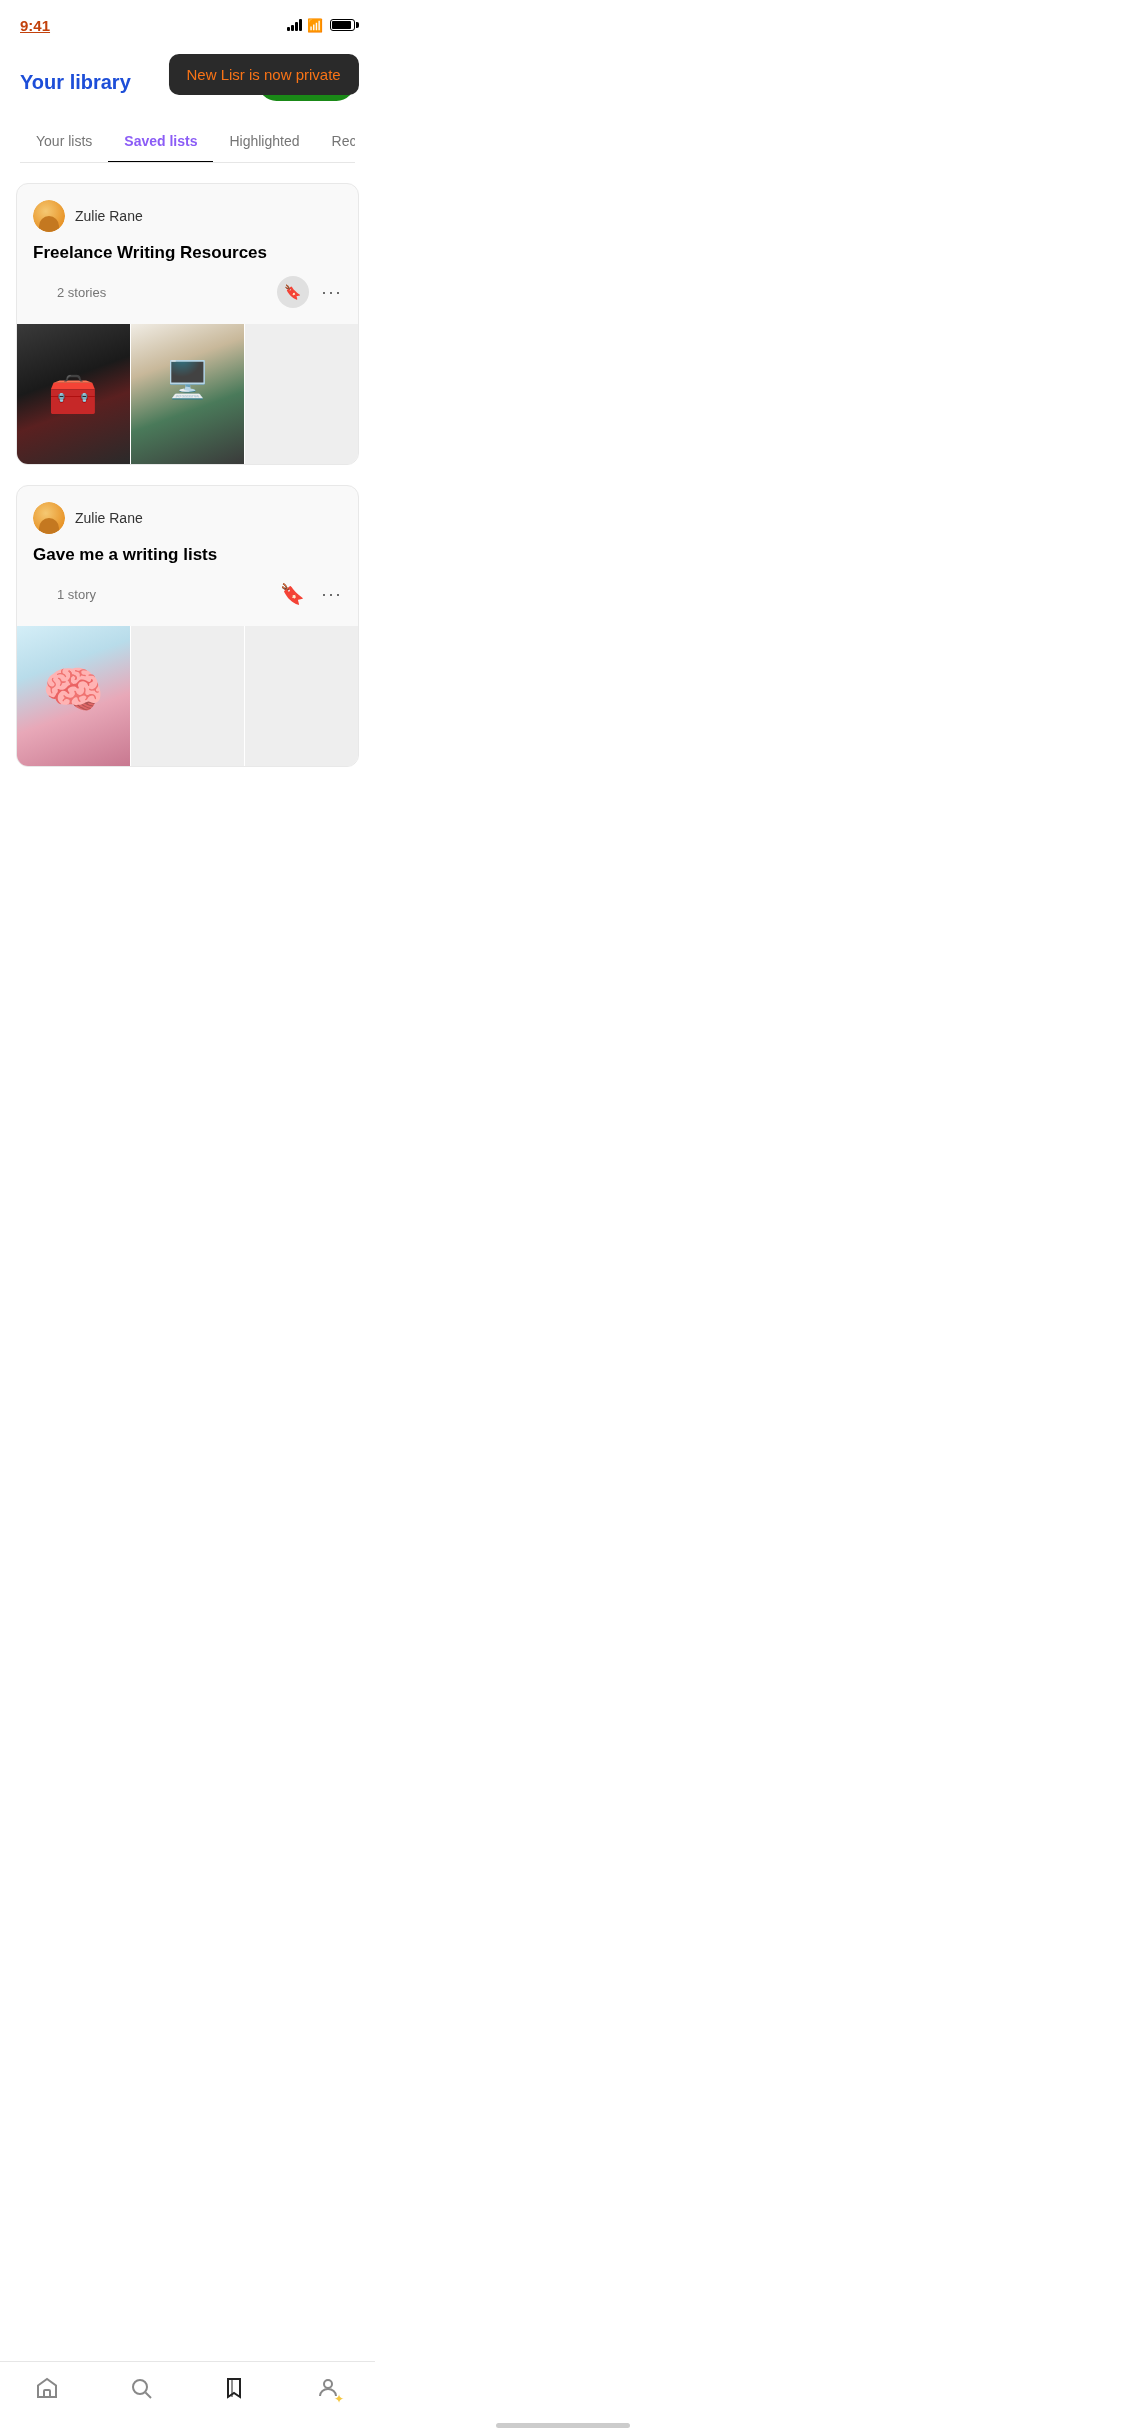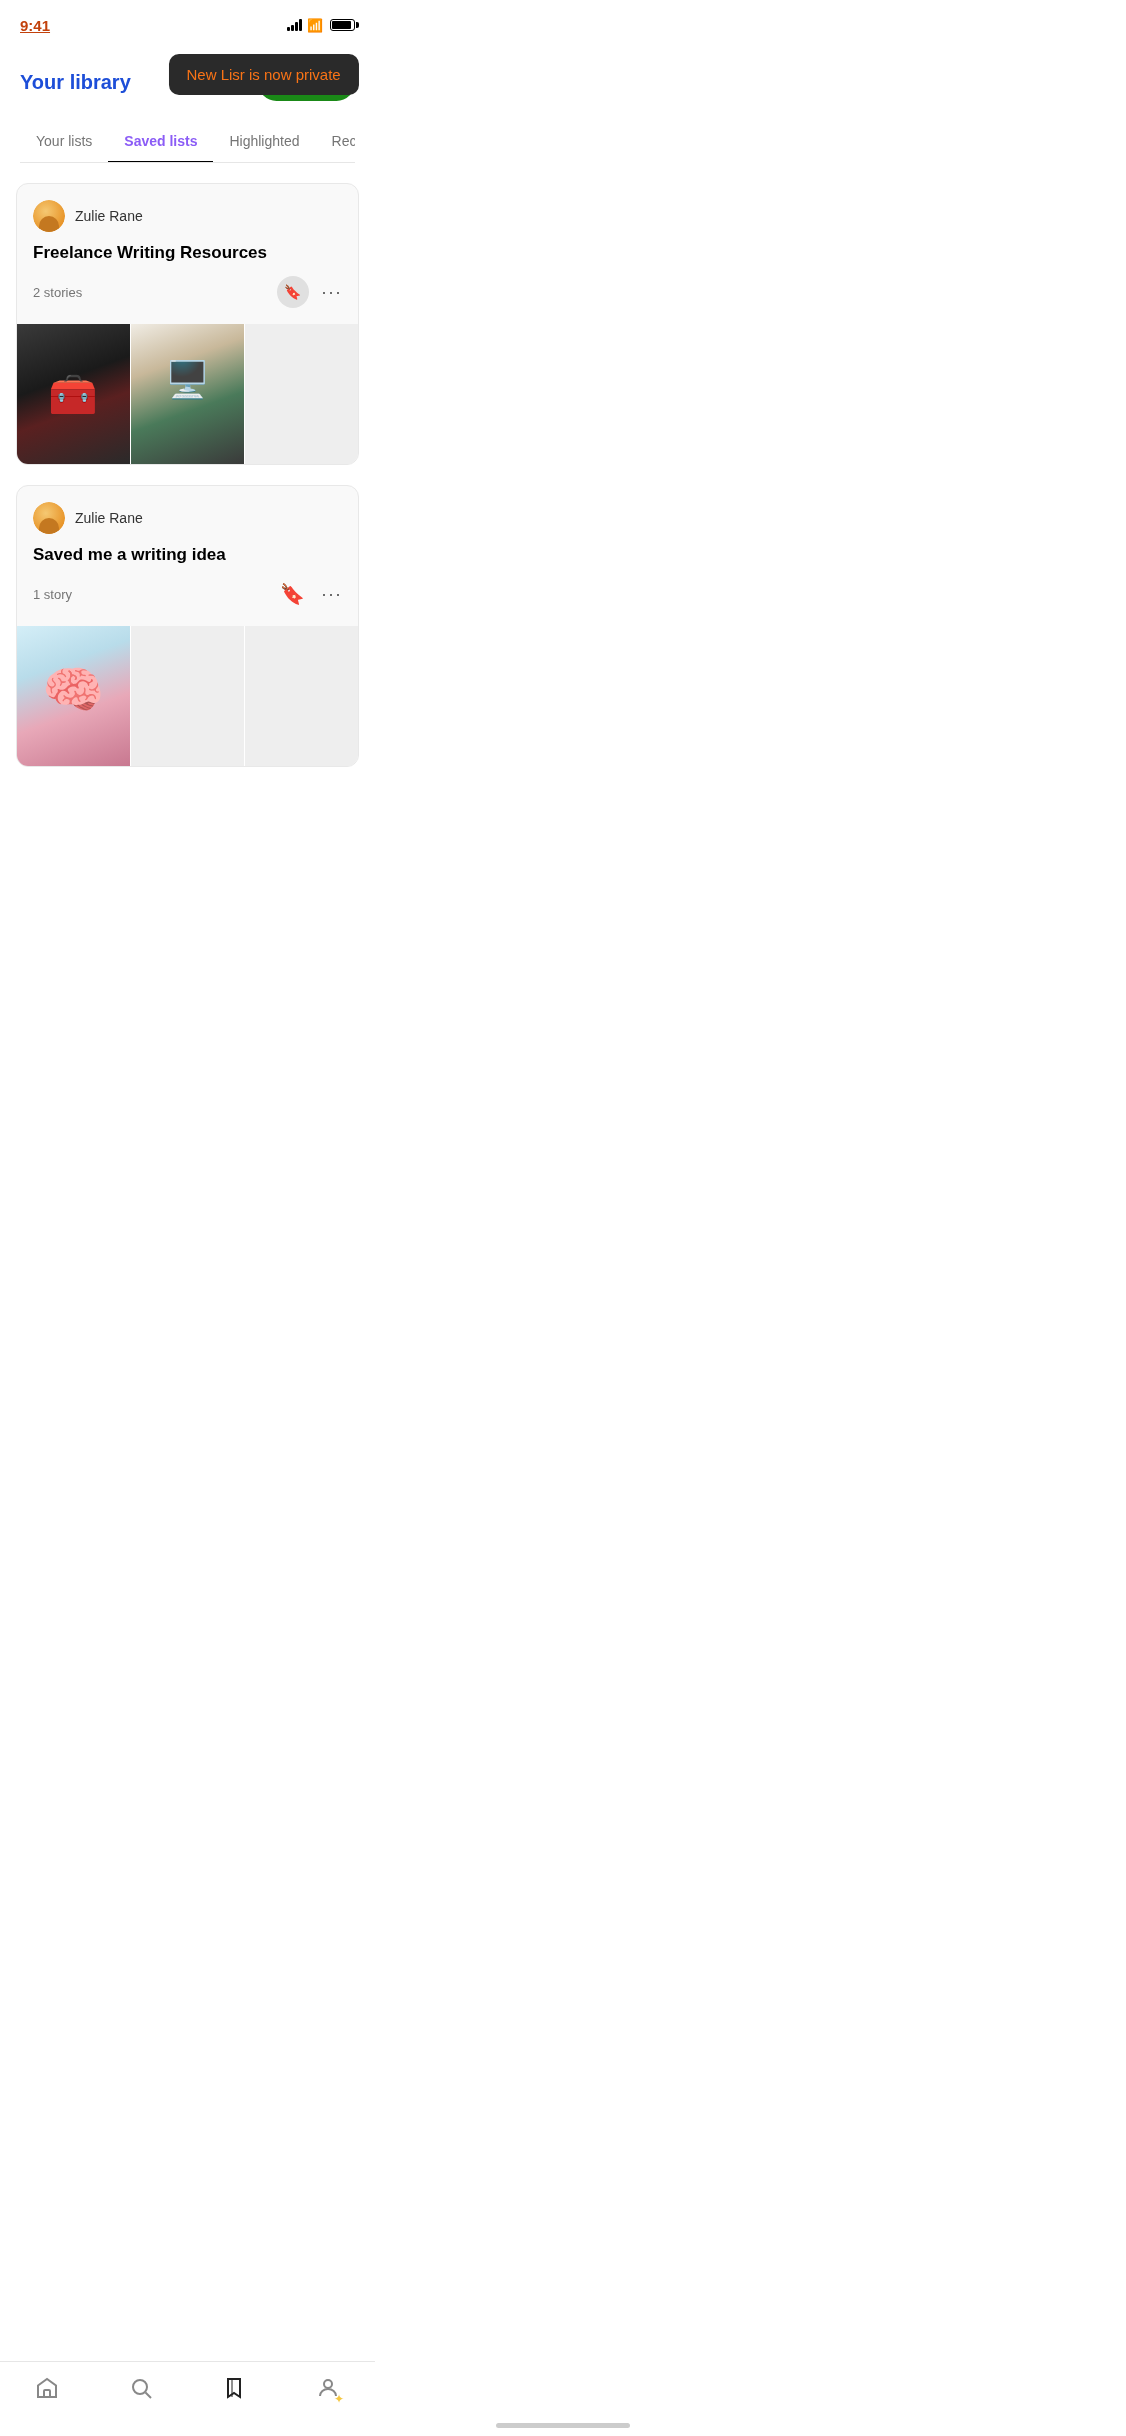--- a/index.html
+++ b/index.html
@@ -203,20 +203,21 @@
     .card-meta {
       display: flex;
       justify-content: space-between;
       align-items: center;
       margin-bottom: 4px;
     }
 
     .stories-count {
       font-size: 13px;
       color: #757575;
+      margin-left: 24px;
     }
 
     .card-actions {
       display: flex;
       align-items: center;
       gap: 12px;
     }
 
     .bookmark-btn {
       width: 32px;
@@ -475,21 +476,21 @@
     </div>
 
     <div class="list-card">
       <div class="card-info">
         <div class="author-row">
           <div class="avatar">
             <div class="avatar-face"></div>
           </div>
           <span class="author-name">Zulie Rane</span>
         </div>
-        <div class="card-title">Saved me a writing idea</div>
+        <div class="card-title">Gave me a writing lists</div>
         <div class="card-meta">
           <span class="stories-count">1 story</span>
           <div class="card-actions">
             <button class="bookmark-outline" title="Save">
               <span style="font-size:20px;color:#555;">🔖</span>
             </button>
             <button class="more-btn">
               <span>···</span>
             </button>
           </div>

